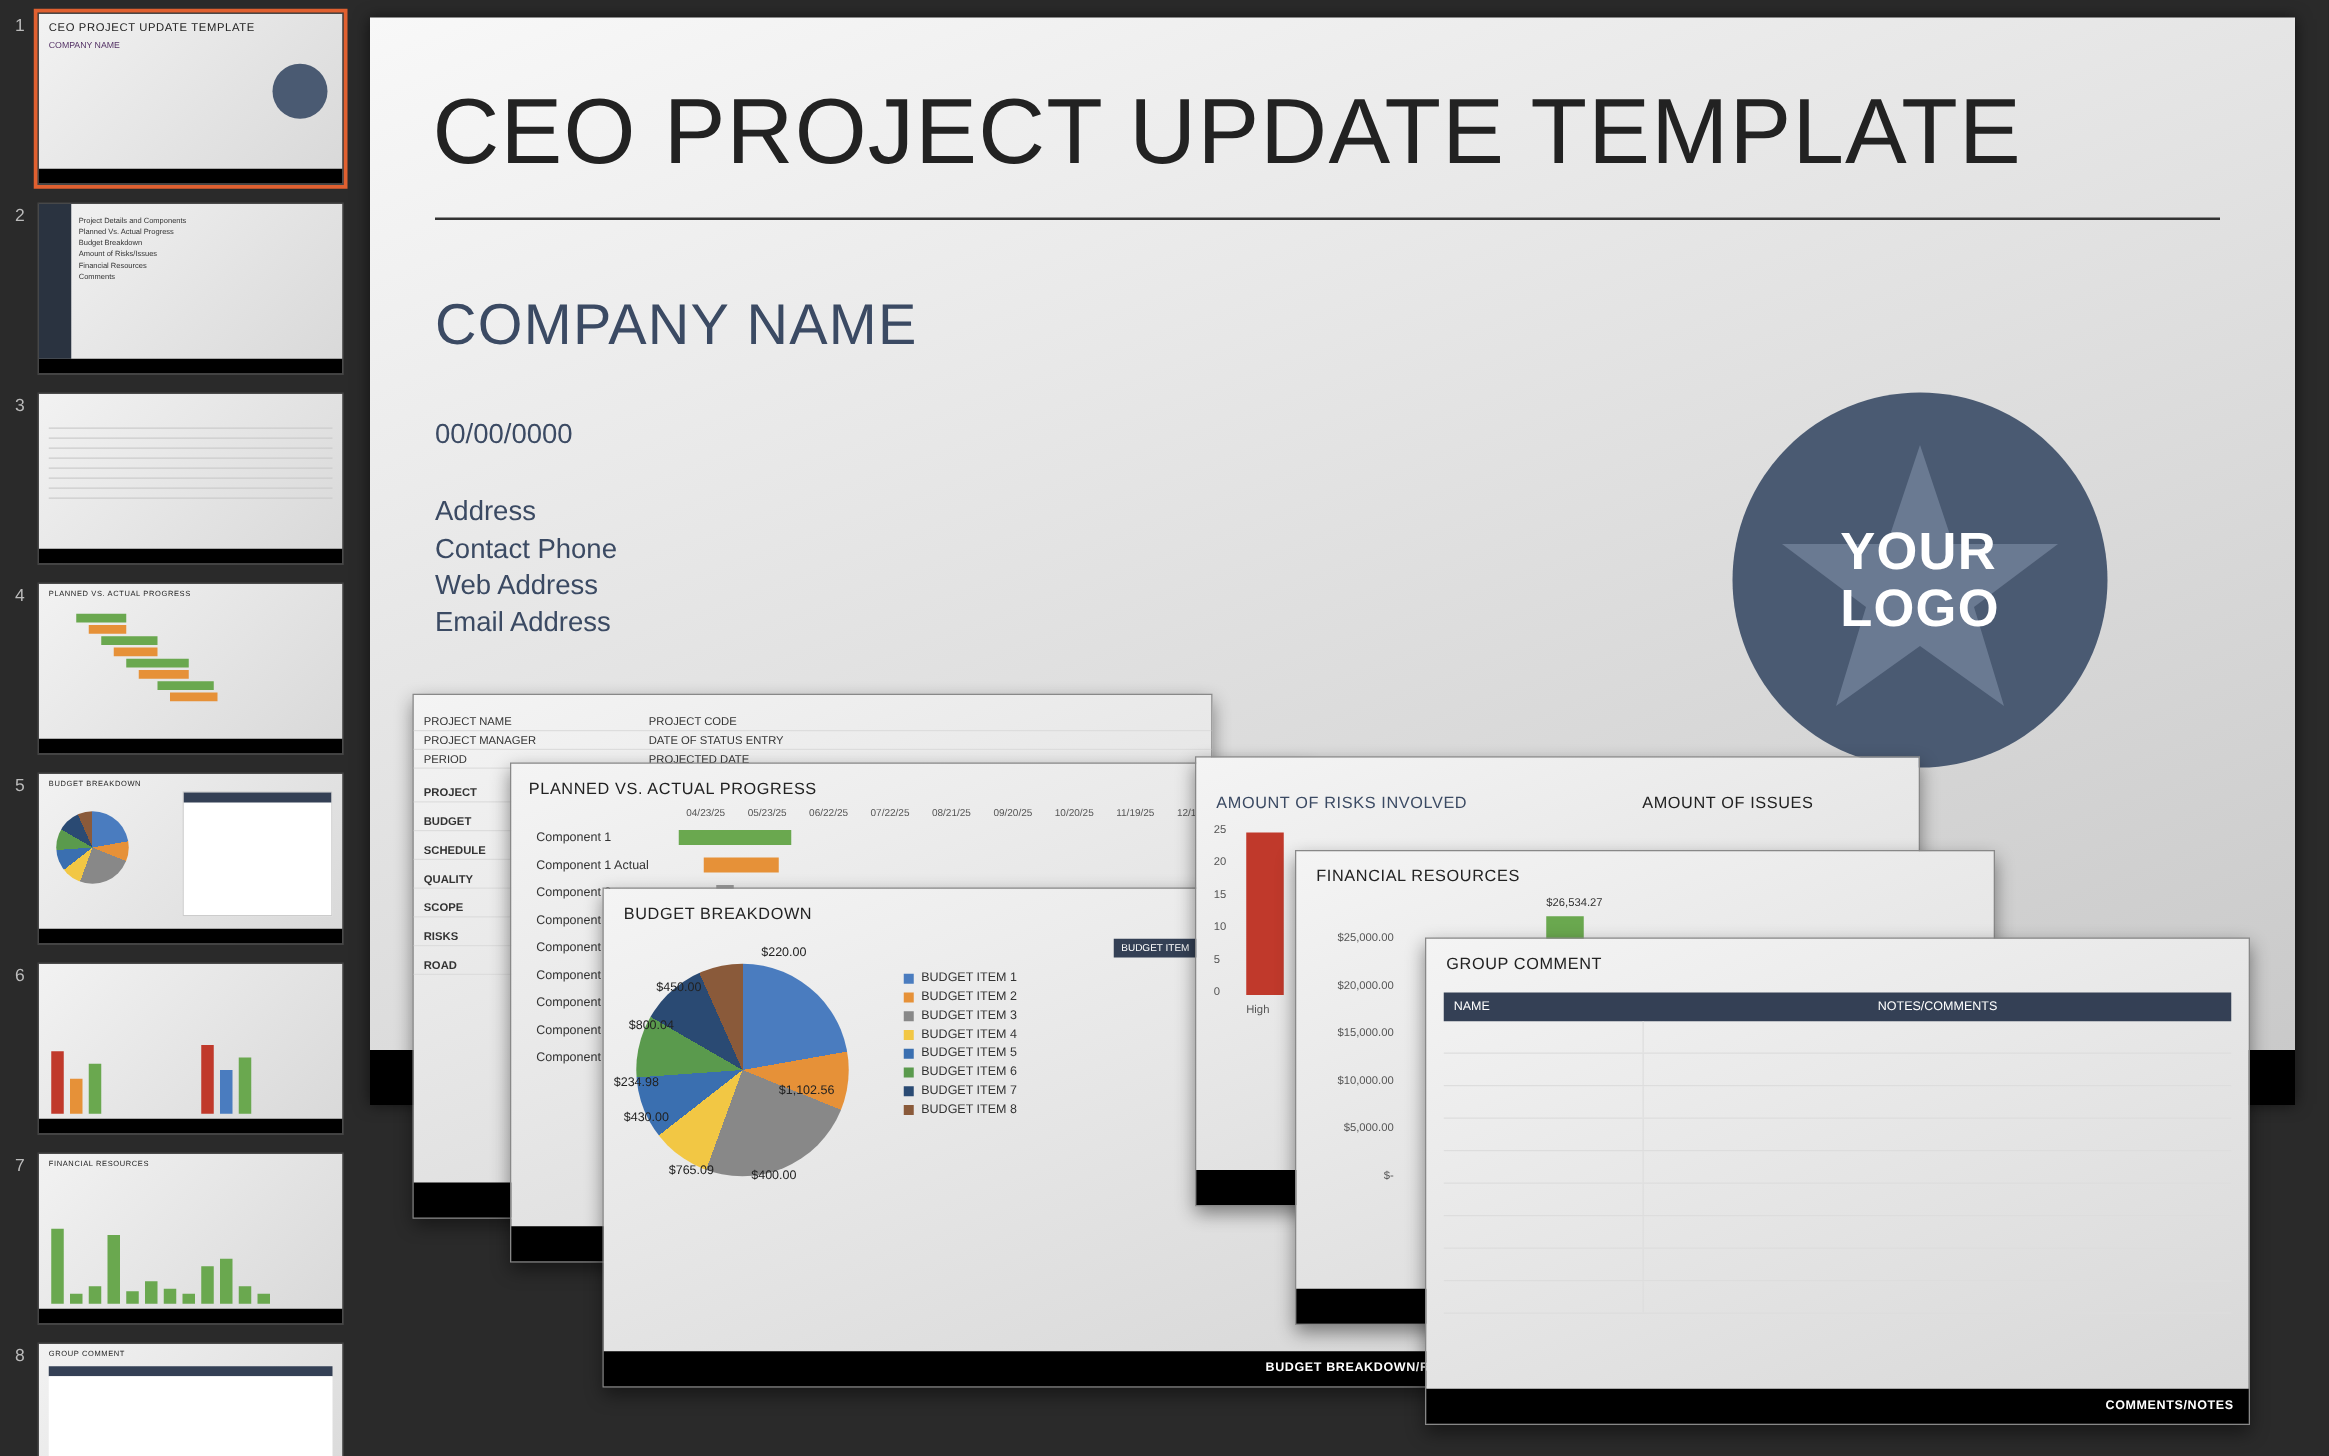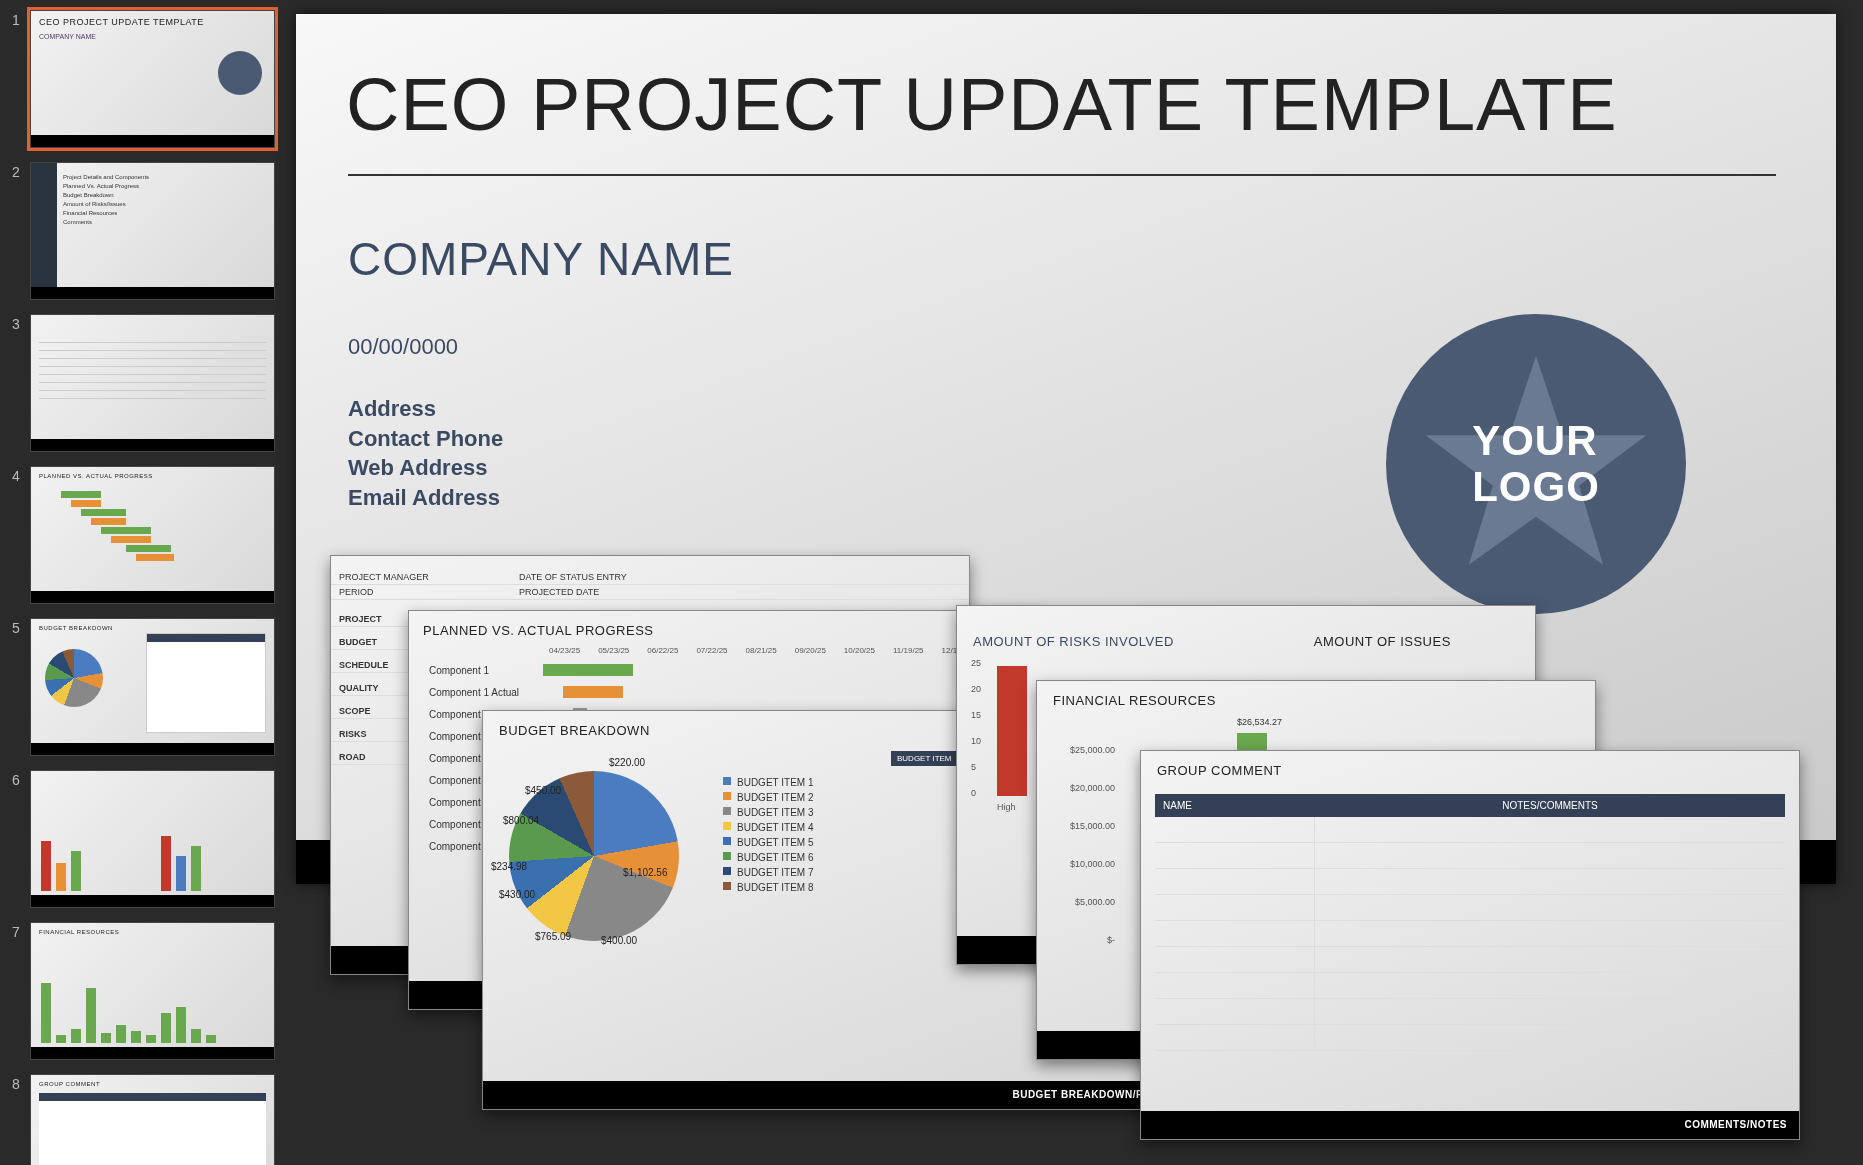--- a/index.html
+++ b/index.html
@@ -18,21 +18,21 @@
 .thumb .t-logo { position:absolute; right:12px; top:40px; width:44px; height:44px; border-radius:50%; background:#4a5a72;}
 
 
 .main { flex:1; position:relative; background:#2a2a2a; padding: 14px 18px 18px 6px; }
 .slide { position:relative; width:1540px; height:870px; background:linear-gradient(160deg,#f8f8f8,#c8c8c8); box-shadow:0 0 12px rgba(0,0,0,.6); }
 .slide .footer-bar { position:absolute; bottom:0; left:0; right:0; height:44px; background:#000; }
 .slide .title { position:absolute; top:48px; left:50px; font-size:74px; font-weight:300; color:#222; letter-spacing:1px; }
 .slide .hr { position:absolute; top:160px; left:52px; right:60px; height:2px; background:#333; }
 .slide .company { position:absolute; top:218px; left:52px; font-size:46px; font-weight:300; color:#3b4a63; letter-spacing:1px;}
 .slide .date { position:absolute; top:320px; left:52px; font-size:22px; color:#3b4a63; }
-.slide .addr { position:absolute; top:380px; left:52px; font-size:22px; color:#3b4a63; line-height:1.35;font-weight:bold; }
+.slide .addr { position:absolute; top:380px; left:52px; font-size:22px; color:#3b4a63; line-height:1.35; }
 .slide .logo { position:absolute; right:150px; top:300px; width:300px; height:300px; border-radius:50%; background:#4a5a72; display:flex; align-items:center; justify-content:center; }
 .slide .logo .star { position:absolute; width:240px; height:240px; }
 .slide .logo .txt { position:relative; color:#fff; font-size:42px; font-weight:700; line-height:1.1; letter-spacing:1px;}
 
 
 .card { position:absolute; background:linear-gradient(160deg,#f4f4f4,#d6d6d6); box-shadow:0 6px 14px rgba(0,0,0,.45); border:1px solid #888; }
 .card .cf { position:absolute; bottom:0; left:0; right:0; height:28px; background:#000; color:#fff; font-size:10px; font-weight:700; text-align:right; padding:8px 12px; letter-spacing:.5px;}
 .card-label { font-size:13px; font-weight:400; color:#222; letter-spacing:.5px;}
 
 
@@ -43,21 +43,21 @@
 
 .gantt-row { display:flex; align-items:center; height:22px; font-size:10px; color:#333;}
 .gantt-row .gl { width:120px; padding-left:6px;} .gantt-row .gb { height:12px;}
 .gb.green{background:#6aa84f;} .gb.orange{background:#e69138;} .gb.gray{background:#999;}
 
 
 .pie-wrap { position:absolute; left:26px; top:60px; width:200px; height:200px;}
 .pie { width:170px; height:170px; border-radius:50%; background: conic-gradient(#4a7cbf 0 80deg,#e69138 80deg 112deg,#888 112deg 200deg,#f2c744 200deg 232deg,#3a6fb0 232deg 266deg,#5a9a4d 266deg 300deg,#2a4a73 300deg 336deg,#8a5a3a 336deg 360deg);}
 .plabel { position:absolute; font-size:10px; color:#222;}
 .legend { position:absolute; left:240px; top:62px; font-size:10px; color:#333;}
-.legend div{display:flex;margin:4px 0;}
+.legend div{display:flex;align-items:center;margin:4px 0;}
 .legend .sw{width:8px;height:8px;margin-right:6px;}
 
 
 .gc-hdr { display:flex; background:#344055; color:#fff; font-size:10px; padding:6px 8px;}
 .gc-hdr .g1{width:160px;} .gc-hdr .g2{flex:1; text-align:center;}
 .gc-body { height:200px;}
 .gc-body .r{display:flex;border-bottom:1px solid #ddd;height:26px;}
 .gc-body .r .g1{width:160px;border-right:1px solid #ddd;}
 
 
@@ -220,20 +220,24 @@
         <div class="txt">
           <span>YOUR</span><br><span>LOGO</span>
         </div>
       </div>
       <div class="footer-bar"></div>
     </div>
 
     <div class="card" style="left:40px; top:555px; width:640px; height:420px;">
       <div style="padding:14px 0 0 0">
         <div class="mini-row">
+            <div class="c1">PROJECT NAME</div>
+            <div class="c2">PROJECT CODE</div>
+          </div>
+        <div class="mini-row">
             <div class="c1">PROJECT MANAGER</div>
             <div class="c2">DATE OF STATUS ENTRY</div>
           </div>
         <div class="mini-row">
             <div class="c1">PERIOD</div>
             <div class="c2">PROJECTED DATE</div>
           </div>
         <div style="height:12px"></div>
         <div class="mini-row" style="font-weight:700">
             <div class="c1">PROJECT</div>

